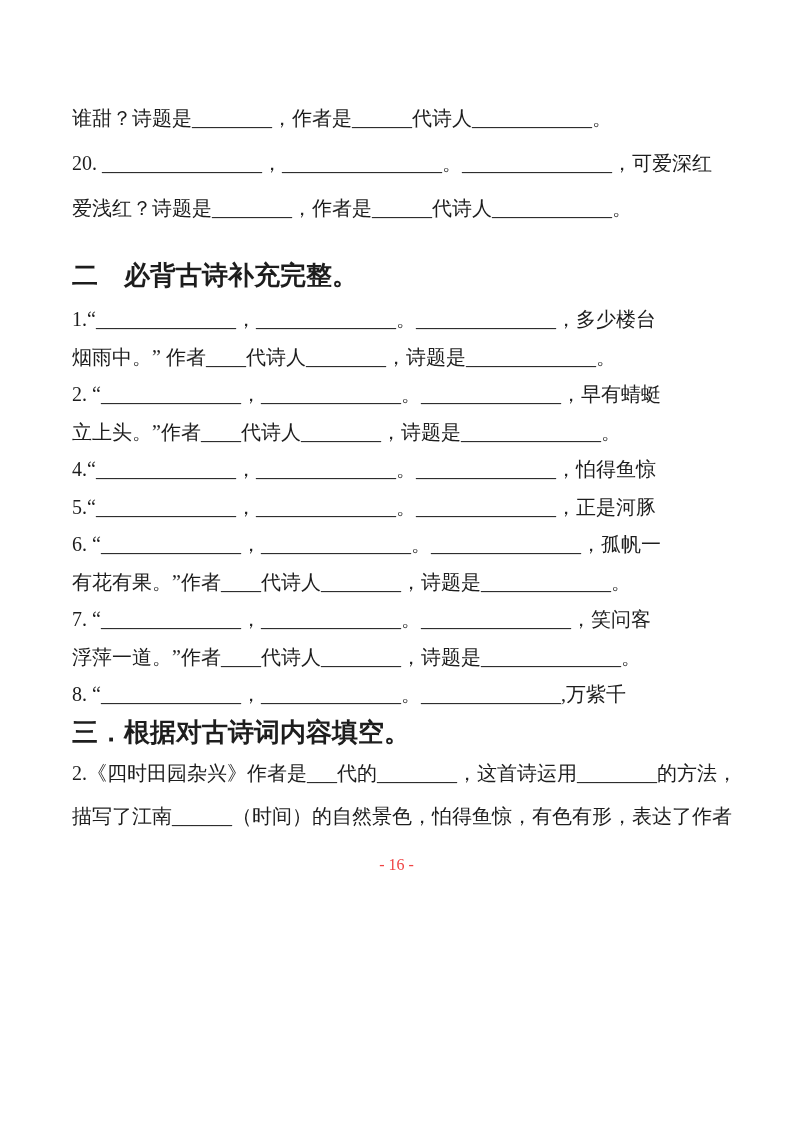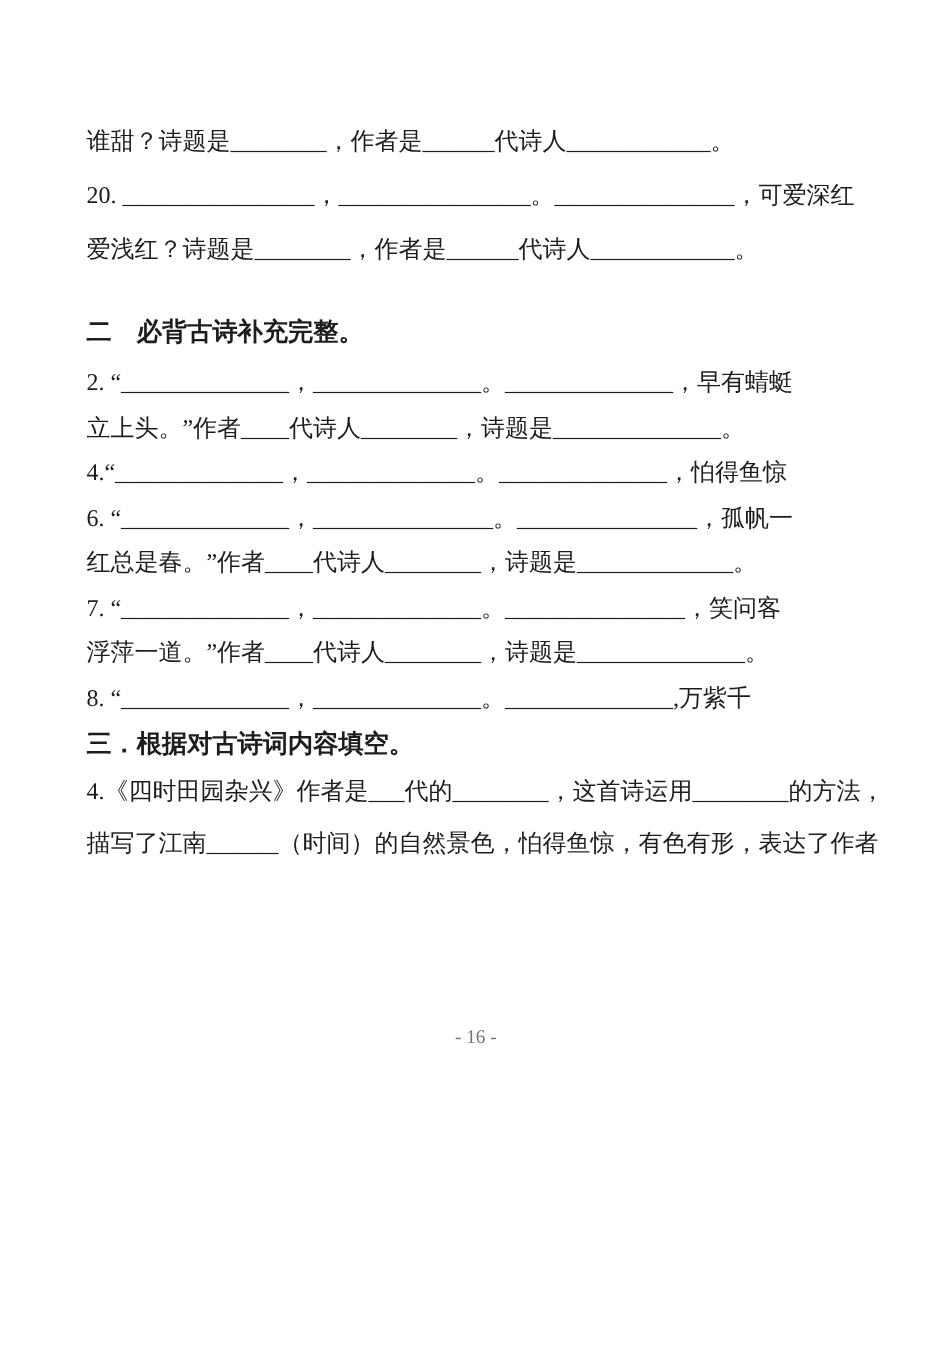--- a/index.html
+++ b/index.html
@@ -19,21 +19,21 @@
     color: #1d1d1d;
     font-size: 20px;
     overflow: hidden;
   }
   .intro .line {
     line-height: 45px;
     white-space: pre-wrap;
   }
   .sec-heading {
     font-weight: bold;
-    font-size: 21px;
+    font-size: 26px;
     line-height: 38px;
     margin: 0;
     white-space: pre-wrap;
   }
   .sec-heading.h2 {
     margin-top: 26px;
     margin-bottom: 6px;
   }
   .items .line {
     line-height: 37.5px;
@@ -43,61 +43,66 @@
     line-height: 43px;
     white-space: pre-wrap;
   }
   .footer {
     position: absolute;
     left: 0;
     right: 0;
     bottom: 54px;
     text-align: center;
     font-size: 16px;
-    color: #737373;
+    color: #ef4444;
   }
 </style>
 </head>
 <body>
 
 <div class="page">
 
   <div class="intro">
     <div class="line">谁甜？诗题是________，作者是______代诗人____________。</div>
     <div class="line">20. ________________，________________。_______________，可爱深红</div>
     <div class="line">爱浅红？诗题是________，作者是______代诗人____________。</div>
   </div>
 
   <div class="sec-heading h2">二　必背古诗补充完整。</div>
 
   <div class="items">
     <div class="item">
+      <div class="line">1.“______________，______________。______________，多少楼台</div>
+      <div class="line">烟雨中。” 作者____代诗人________，诗题是_____________。</div>
+    </div>
+    <div class="item">
       <div class="line">2. “______________，______________。______________，早有蜻蜓</div>
       <div class="line">立上头。”作者____代诗人________，诗题是______________。</div>
     </div>
     <div class="item">
       <div class="line">4.“______________，______________。______________，怕得鱼惊</div>
     </div>
     <div class="item">
+      <div class="line">5.“______________，______________。______________，正是河豚</div>
     </div>
     <div class="item">
       <div class="line">6. “______________，_______________。_______________，孤帆一</div>
-      <div class="line">红总是春。”作者____代诗人________，诗题是_____________。</div>
+      <div class="line">有花有果。”作者____代诗人________，诗题是_____________。</div>
     </div>
     <div class="item">
       <div class="line">7. “______________，______________。_______________，笑问客</div>
       <div class="line">浮萍一道。”作者____代诗人________，诗题是______________。</div>
     </div>
     <div class="item">
       <div class="line">8. “______________，______________。______________,万紫千</div>
     </div>
   </div>
 
   <div class="sec-heading h3">三．根据对古诗词内容填空。</div>
 
   <div class="sec3">
-    <div class="line">4.《四时田园杂兴》作者是___代的________，这首诗运用________的方法，</div>
+    <div class="line">2.《四时田园杂兴》作者是___代的________，这首诗运用________的方法，</div>
     <div class="line">描写了江南______（时间）的自然景色，怕得鱼惊，有色有形，表达了作者</div>
   </div>
 
   <div class="footer">- 16 -</div>
 
 </div>
 
 </body></html>

